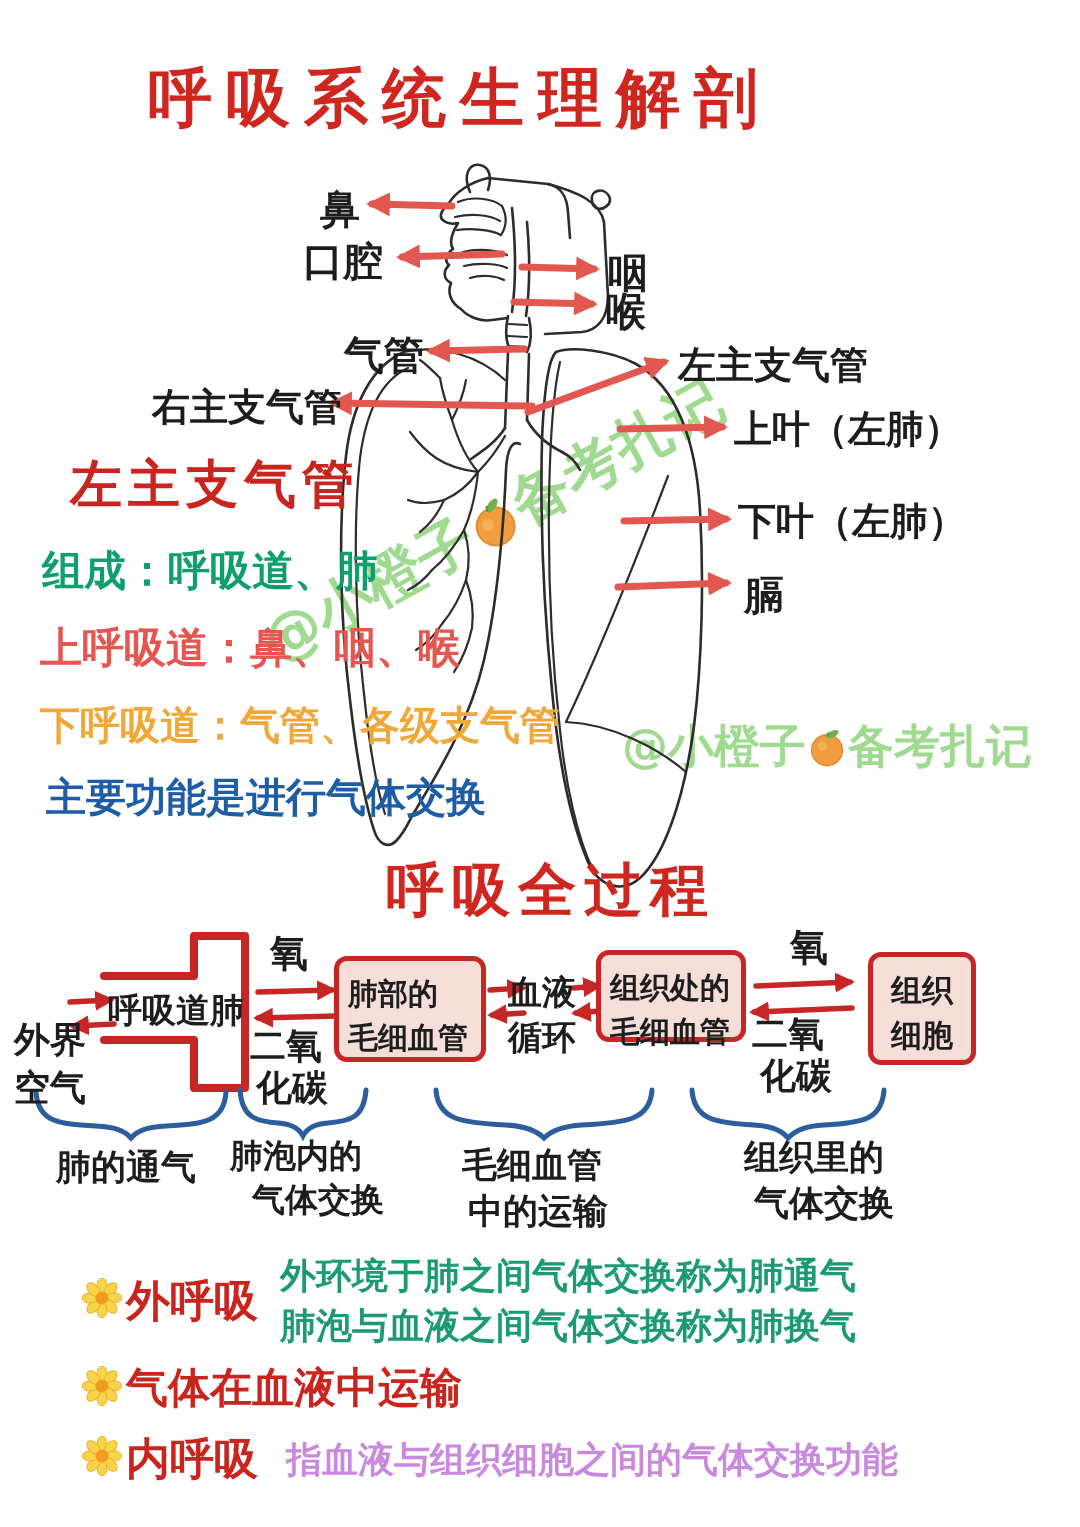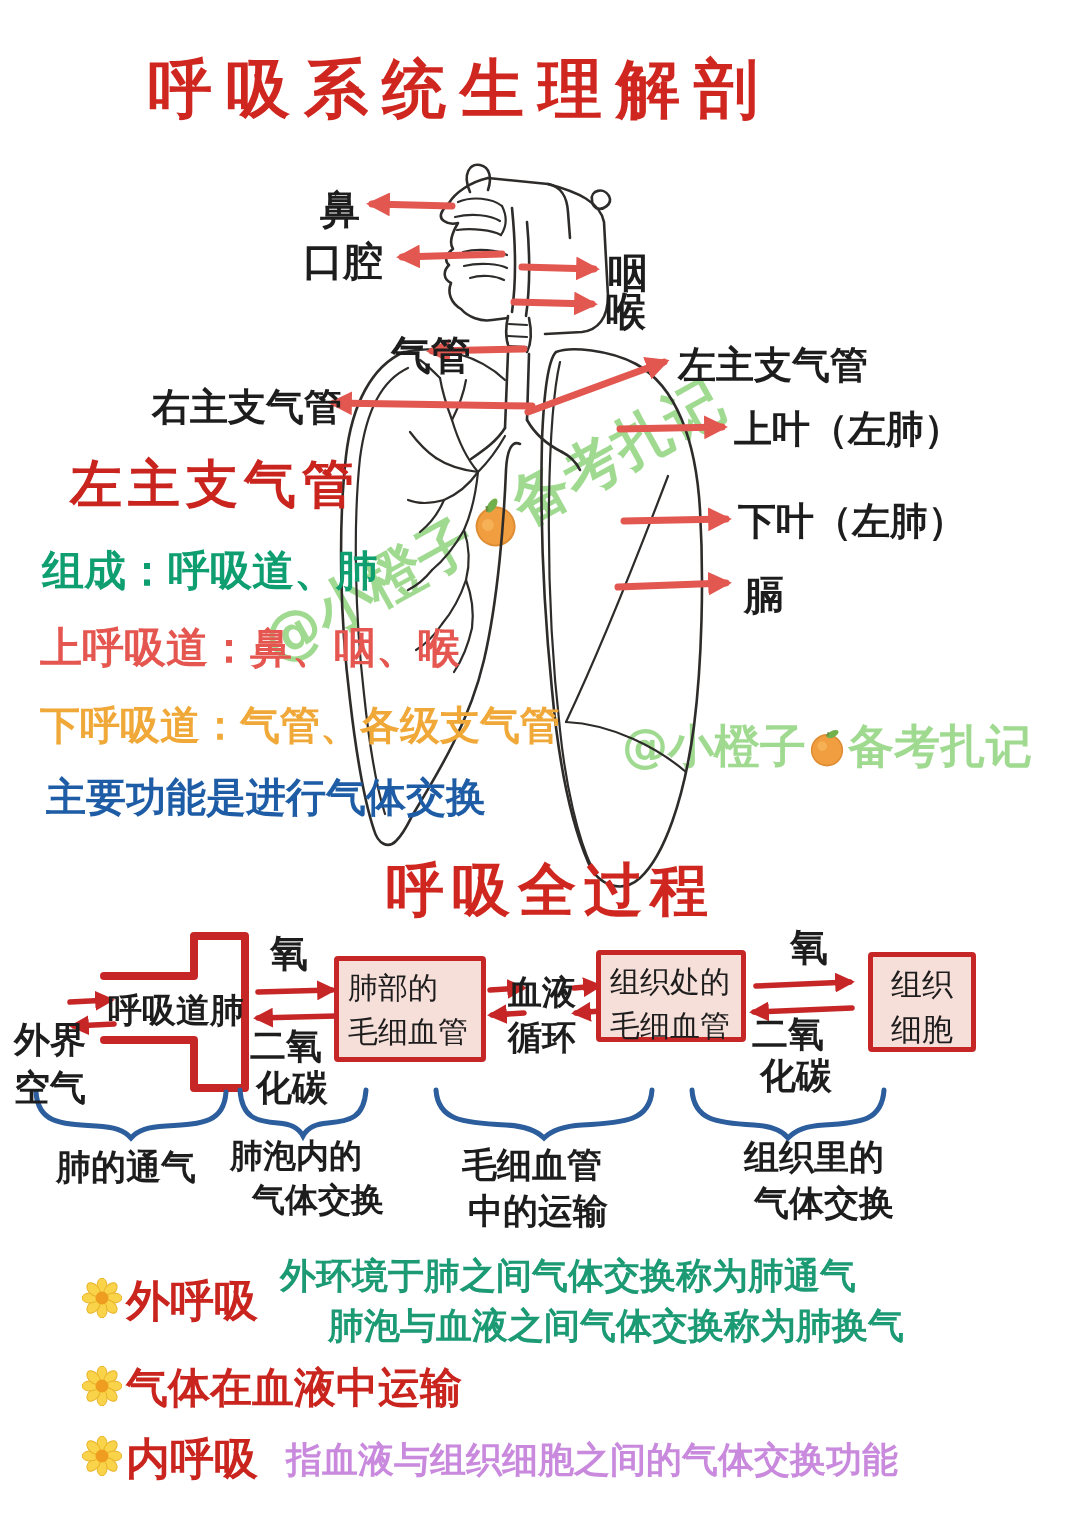--- a/index.html
+++ b/index.html
@@ -14,22 +14,22 @@
   .red-h{color:var(--heading_red,#c9241e);font-weight:700;}
   .teal{color:var(--teal,#0e9e70);font-weight:700;}
   .pinkred{color:var(--pink_red,#e4564f);font-weight:700;}
   .orange-t{color:var(--orange,#f0a838);font-weight:700;}
   .blue-t{color:var(--blue,#1e5da6);font-weight:700;}
   .purple-t{color:var(--purple,#c98ade);font-weight:700;}
   .green-t{color:var(--note_green,#1b9a74);font-weight:700;}
   .wm{color:var(--watermark_green,#90d47e);font-weight:700;opacity:.85;}
   .flow-box{
     position:absolute;background:var(--box_fill,#f6ded9);
-    border:5px solid var(--box_red,#c62626);border-radius:4px;
-    color:#1d1d1d;font-weight:400;line-height:1.45;padding:5px 9px;box-sizing:border-box;
+    border:5px solid var(--box_red,#c62626);border-radius:13px;
+    color:#1d1d1d;font-weight:700;line-height:1.45;padding:11px 9px;box-sizing:border-box;
   }
   .flow-box span{display:block;}
   svg.layer{position:absolute;left:0;top:0;}
   .stroke-ink{stroke:#2e2c2a;stroke-width:2.6;fill:none;stroke-linecap:round;stroke-linejoin:round;}
   .stroke-ink-thin{stroke:#2e2c2a;stroke-width:2.2;fill:none;stroke-linecap:round;stroke-linejoin:round;}
   .arrow-salmon{stroke:var(--arrow_red,#e25750);stroke-width:7;fill:none;stroke-linecap:round;}
   .flow-shape{stroke:var(--box_red,#c62626);stroke-width:8;fill:none;stroke-linecap:round;stroke-linejoin:round;}
   .flow-arrow{stroke:var(--box_red,#c62626);stroke-width:5.5;fill:none;stroke-linecap:round;}
   .brace{stroke:var(--brace_blue,#2c5d9d);stroke-width:5;fill:none;stroke-linecap:round;}
 </style>
@@ -157,27 +157,27 @@
     </g>
 
     <g>
       <path class="brace" d="M36,1092 C38,1122 58,1124 96,1126 C114,1127 124,1130 131,1138 C138,1130 148,1127 166,1126 C204,1124 224,1122 226,1092"></path>
       <path class="brace" d="M240,1090 C242,1118 256,1121 278,1123 C290,1124 298,1127 303,1136 C308,1127 316,1124 328,1123 C350,1121 364,1118 366,1090"></path>
       <path class="brace" d="M436,1090 C438,1120 462,1123 506,1125 C524,1126 536,1130 544,1138 C552,1130 564,1126 582,1125 C626,1123 650,1120 652,1090"></path>
       <path class="brace" d="M692,1090 C694,1120 716,1123 754,1125 C772,1126 782,1130 788,1138 C796,1130 806,1126 824,1125 C862,1123 882,1120 884,1090"></path>
     </g>
   </svg>
 
-  <div class="abs title" style="left:148px;top:46px;font-size:64px;letter-spacing:14px;z-index:3;">呼吸系统生理解剖</div>
+  <div class="abs title" style="left:148px;top:55px;font-size:64px;letter-spacing:14px;z-index:3;">呼吸系统生理解剖</div>
 
   <div class="abs ink" style="left:320px;top:182px;font-size:40px;z-index:3;">鼻</div>
   <div class="abs ink" style="left:303px;top:234px;font-size:40px;z-index:3;">口腔</div>
   <div class="abs ink" style="left:608px;top:246px;font-size:40px;z-index:3;">咽</div>
   <div class="abs ink" style="left:606px;top:284px;font-size:40px;z-index:3;">喉</div>
-  <div class="abs ink" style="left:344px;top:328px;font-size:40px;z-index:3;margin-left:47px;">气管</div>
+  <div class="abs ink" style="left:344px;top:328px;font-size:40px;z-index:3;">气管</div>
   <div class="abs ink" style="left:678px;top:340px;font-size:38px;z-index:3;">左主支气管</div>
   <div class="abs ink" style="left:152px;top:382px;font-size:38px;z-index:3;">右主支气管</div>
   <div class="abs ink" style="left:734px;top:404px;font-size:38px;z-index:3;">上叶（左肺）</div>
   <div class="abs ink" style="left:738px;top:496px;font-size:38px;z-index:3;">下叶（左肺）</div>
   <div class="abs ink" style="left:744px;top:568px;font-size:40px;z-index:3;">膈</div>
 
   <div class="abs red-h" style="left:70px;top:450px;font-size:52px;letter-spacing:6px;z-index:3;">左主支气管</div>
   <div class="abs teal" style="left:42px;top:543px;font-size:42px;z-index:3;">组成：呼吸道、肺</div>
   <div class="abs pinkred" style="left:40px;top:620px;font-size:42px;z-index:3;">上呼吸道：鼻、咽、喉</div>
   <div class="abs orange-t" style="left:40px;top:698px;font-size:40px;z-index:3;">下呼吸道：气管、各级支气管</div>
@@ -207,21 +207,21 @@
 
   <div class="flow-box" style="left:596px;top:950px;width:150px;height:92px;font-size:30px;z-index:3;">
     <span>组织处的</span>
     <span>毛细血管</span>
   </div>
 
   <div class="abs ink" style="left:790px;top:922px;font-size:38px;z-index:3;">氧</div>
   <div class="abs ink" style="left:752px;top:1010px;font-size:36px;z-index:3;">二氧</div>
   <div class="abs ink" style="left:760px;top:1052px;font-size:36px;z-index:3;">化碳</div>
 
-  <div class="flow-box" style="left:868px;top:952px;width:108px;height:100px;font-size:31px;text-align:center;z-index:3;">
+  <div class="flow-box" style="left:868px;top:952px;width:108px;height:113px;font-size:31px;text-align:center;z-index:3;">
     <span>组织</span>
     <span>细胞</span>
   </div>
 
   <div class="abs ink" style="left:56px;top:1144px;font-size:35px;z-index:3;">肺的通气</div>
   <div class="abs ink two-line" style="left:230px;top:1134px;font-size:33px;z-index:3;">
     <span>肺泡内的</span>
     <span style="margin-left:22px;">气体交换</span>
   </div>
   <div class="abs ink two-line" style="left:462px;top:1142px;font-size:35px;z-index:3;">
@@ -243,21 +243,21 @@
           <ellipse cx="20" cy="8" rx="5" ry="8" transform="rotate(180 20 20)"></ellipse>
           <ellipse cx="20" cy="8" rx="5" ry="8" transform="rotate(225 20 20)"></ellipse>
           <ellipse cx="20" cy="8" rx="5" ry="8" transform="rotate(270 20 20)"></ellipse>
           <ellipse cx="20" cy="8" rx="5" ry="8" transform="rotate(315 20 20)"></ellipse>
         </g>
         <circle cx="20" cy="20" r="6.5" fill="#ef9d20"></circle>
       </svg>
   </div>
   <div class="abs green-t" style="left:280px;top:1252px;font-size:36px;z-index:3;">外环境于肺之间气体交换称为肺通气</div>
   <div class="abs red-h" style="left:126px;top:1272px;font-size:44px;z-index:3;">外呼吸</div>
-  <div class="abs green-t" style="left:280px;top:1302px;font-size:36px;z-index:3;margin-left:48px;">肺泡与血液之间气体交换称为肺换气</div>
+  <div class="abs green-t" style="left:280px;top:1302px;font-size:36px;z-index:3;">肺泡与血液之间气体交换称为肺换气</div>
 
   <div class="abs" style="left:82px;top:1366px;z-index:3;">
     <svg width="40" height="40" viewBox="0 0 40 40">
         <g fill="#f9d34a" stroke="#e8b227" stroke-width="1">
           <ellipse cx="20" cy="8" rx="5" ry="8"></ellipse>
           <ellipse cx="20" cy="8" rx="5" ry="8" transform="rotate(45 20 20)"></ellipse>
           <ellipse cx="20" cy="8" rx="5" ry="8" transform="rotate(90 20 20)"></ellipse>
           <ellipse cx="20" cy="8" rx="5" ry="8" transform="rotate(135 20 20)"></ellipse>
           <ellipse cx="20" cy="8" rx="5" ry="8" transform="rotate(180 20 20)"></ellipse>
           <ellipse cx="20" cy="8" rx="5" ry="8" transform="rotate(225 20 20)"></ellipse>

